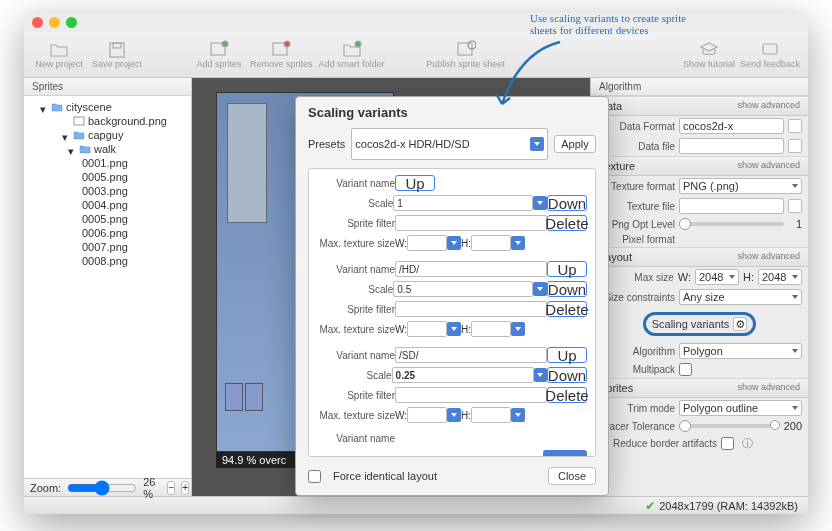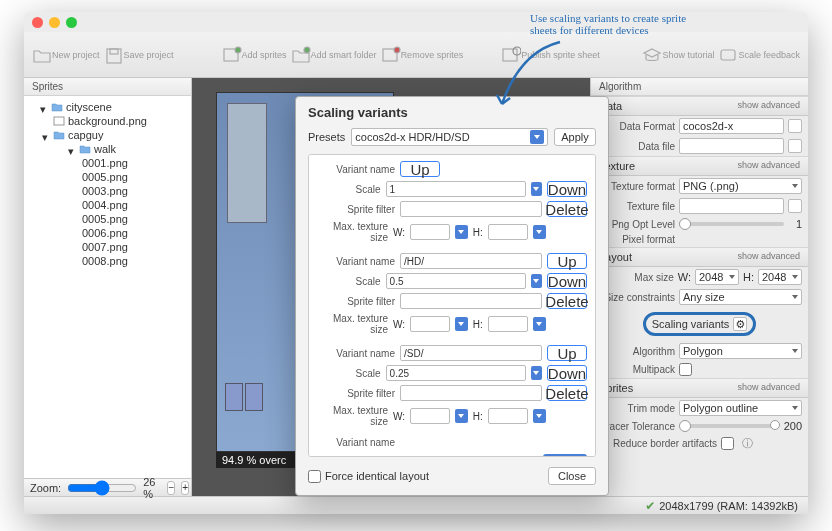--- a/index.html
+++ b/index.html
@@ -1,30 +1,30 @@
 <!DOCTYPE html>
 <html><head>
 <meta charset="utf-8">
 <style>
 *{box-sizing:border-box;margin:0;padding:0;font-family:-apple-system,BlinkMacSystemFont,"Segoe UI",sans-serif;font-size:11px;color:#333}
 body{background:#fff;width:832px;height:531px;position:relative;overflow:hidden}
 .win{position:absolute;left:24px;top:12px;width:784px;height:502px;background:#ececec;border-radius:6px;box-shadow:0 12px 40px rgba(0,0,0,.35)}
 .titlebar{height:20px;display:flex;align-items:center;padding:0 8px;gap:6px}
 .tl{width:11px;height:11px;border-radius:50%}
 .toolbar{height:46px;display:flex;align-items:center;padding:0 8px;gap:4px;border-bottom:1px solid #c8c8c8;background:linear-gradient(#f2f2f2,#e4e4e4)}
-.tbtn{display:flex;align-items:center;justify-content:center;min-width:54px;height:40px;color:#888;cursor:default}
+.tbtn{display:flex;flex-direction:column;align-items:center;justify-content:center;min-width:54px;height:40px;color:#888;cursor:default}
 .tbtn svg{width:20px;height:18px;fill:none;stroke:#aaa;stroke-width:1.2}
 .tbtn span{font-size:9px;color:#9a9a9a;margin-top:1px}
 .main{display:flex;height:418px}
 .col{display:flex;flex-direction:column}
 .sprites{width:168px;background:#fff;border-right:1px solid #c8c8c8}
 .panelhdr{background:linear-gradient(#f7f7f7,#e9e9e9);border-bottom:1px solid #d2d2d2;padding:3px 8px;font-size:10px;color:#555}
 .tree{padding:4px 0;font-size:11px}
 .tree div{padding:1px 0 1px 6px;display:flex;align-items:center;gap:3px;white-space:nowrap}
-.tree .i1{padding-left:16px}.tree .i2{padding-left:18px}.tree .i3{padding-left:44px}.tree .i4{padding-left:58px}
+.tree .i1{padding-left:16px}.tree .i2{padding-left:38px}.tree .i3{padding-left:44px}.tree .i4{padding-left:58px}
 .fold{width:8px;height:8px;display:inline-block}
 .fic{width:12px;height:10px;display:inline-block}
 .center{flex:1;background:#545454;position:relative;overflow:hidden}
 .preview{position:absolute;left:24px;top:14px;width:178px;height:360px;background:linear-gradient(#6e8bb5,#8aa8d0);border:1px solid #333}
 .ovr{position:absolute;left:24px;bottom:28px;width:178px;background:rgba(0,0,0,.6);color:#fff;padding:2px 6px;font-size:10px}
 .zoom{height:18px;background:linear-gradient(#f7f7f7,#e4e4e4);border-top:1px solid #c8c8c8;display:flex;align-items:center;padding:0 6px;gap:6px;font-size:10px;color:#555}
 .zoom input[type=range]{width:70px}
 .zbtn{width:16px;height:14px;background:#fff;border:1px solid #bbb;border-radius:3px;display:flex;align-items:center;justify-content:center;font-size:10px}
 .settings{width:218px;background:#ececec;border-left:1px solid #c8c8c8;font-size:10px}
 .sechdr{background:linear-gradient(#f2f2f2,#e2e2e2);border-top:1px solid #d6d6d6;border-bottom:1px solid #c8c8c8;padding:3px 8px;display:flex;justify-content:space-between;color:#444}
@@ -37,24 +37,24 @@
 .blue::after{content:"";border-left:3px solid transparent;border-right:3px solid transparent;border-top:4px solid #fff}
 .ico{width:14px;height:14px;border:1px solid #bbb;border-radius:2px;background:#fff}
 .slid{flex:1;height:4px;background:#ccc;border-radius:2px;position:relative}
 .slid::before{content:"";position:absolute;width:10px;height:10px;background:#fff;border:1px solid #999;border-radius:50%;top:-4px}
 .hl{border:3px solid #2a6fb5;border-radius:14px;padding:2px 6px;display:inline-flex;align-items:center;gap:4px}
 .statusbar{height:18px;background:linear-gradient(#f0f0f0,#e0e0e0);border-top:1px solid #c8c8c8;display:flex;align-items:center;justify-content:flex-end;padding:0 10px;gap:4px;font-size:10px;color:#555}
 .chk{color:#5a9e4e;font-size:12px}
 .dialog{position:absolute;left:295px;top:96px;width:314px;height:400px;background:#f3f3f3;border:1px solid #aaa;border-radius:4px;box-shadow:0 8px 30px rgba(0,0,0,.3);display:flex;flex-direction:column}
 .dlg-h{padding:8px 12px;font-size:13px;font-weight:600;color:#333}
 .dlg-pr{display:flex;align-items:center;padding:0 12px 8px;gap:6px}
-.dlg-pr .fld{flex:1;height:18px;display:flex;align-items:center}
+.dlg-pr .fld{flex:1;height:32px;display:flex;align-items:center}
 .dlg-pr .apply{width:42px;height:18px;background:#fff;border:1px solid #bbb;border-radius:3px;font-size:10px;display:flex;align-items:center;justify-content:center}
 .dlg-body{flex:1;margin:0 12px 6px;background:#fff;border:1px solid #ccc;border-radius:3px;overflow-y:auto;padding:4px}
-.vrow{display:flex;align-items:center;padding:2px 4px;gap:5px}
+.vrow{display:flex;align-items:center;padding:2px 4px;}
 .vrow label{width:78px;text-align:right;font-size:10px;color:#555}
 .vrow .in{flex:1;height:16px;background:#fff;border:1px solid #bbb;border-radius:2px;padding:0 3px;font-size:10px}
 .vrow .sbtn{width:40px;height:16px;background:#fff;border:1px solid #3b82f6;border-radius:3px;font-size:15px;display:flex;align-items:center;justify-content:center}
 .vrow .wh{width:40px;height:16px;background:#fff;border:1px solid #bbb;border-radius:2px}
 .addbtn{width:44px;height:18px;background:#4a7fd8;color:#fff;border-radius:3px;font-size:10px;display:flex;align-items:center;justify-content:center;margin:4px 4px 4px auto}
 .dlg-ft{padding:4px 12px 10px;display:flex;align-items:center;justify-content:space-between}
 .dlg-ft .close{width:48px;height:18px;background:#fff;border:1px solid #bbb;border-radius:3px;font-size:10px;display:flex;align-items:center;justify-content:center}
 .ann{position:absolute;left:530px;top:12px;width:160px;font-family:"Comic Sans MS",cursive;font-size:11px;color:#2a6fb5;line-height:1.1}
 .arrow{position:absolute;left:490px;top:32px;width:80px;height:90px;pointer-events:none}
 .folder-icon{fill:#7db3e8;stroke:#5a8ec4;stroke-width:.5}
@@ -84,54 +84,54 @@
         <span>Save project</span>
       </div>
     <div style="flex:0 0 40px"></div>
     <div class="tbtn">
         <svg>
           <rect x="2" y="3" width="14" height="12"></rect>
           <circle cx="16" cy="4" r="3" fill="#6a6"></circle>
         </svg>
         <span>Add sprites</span>
       </div>
+    <div class="tbtn">
+        <svg>
+          <rect x="2" y="3" width="14" height="12"></rect>
+          <circle cx="16" cy="4" r="3" fill="#c55"></circle>
+        </svg>
+        <span>Remove sprites</span>
+      </div>
     <div class="tbtn" style="min-width:70px">
         <svg>
           <path d="M2 5h5l2 2h9v9H2z"></path>
           <circle cx="16" cy="4" r="3" fill="#6a6"></circle>
         </svg>
         <span>Add smart folder</span>
       </div>
-    <div class="tbtn">
-        <svg>
-          <rect x="2" y="3" width="14" height="12"></rect>
-          <circle cx="16" cy="4" r="3" fill="#c55"></circle>
-        </svg>
-        <span>Remove sprites</span>
-      </div>
     <div style="flex:0 0 30px"></div>
     <div class="tbtn" style="min-width:82px">
         <svg>
           <rect x="2" y="3" width="14" height="12"></rect>
           <circle cx="16" cy="5" r="4" stroke="#888" fill="none"></circle>
         </svg>
         <span>Publish sprite sheet</span>
       </div>
     <div style="flex:1"></div>
     <div class="tbtn">
         <svg>
           <path d="M10 3l8 4-8 4-8-4z M4 9v4c0 2 12 2 12 0V9"></path>
         </svg>
         <span>Show tutorial</span>
       </div>
     <div class="tbtn">
         <svg>
           <rect x="3" y="4" width="14" height="10" rx="2"></rect>
         </svg>
-        <span>Scale feedback</span>
+        <span>Send feedback</span>
       </div>
   </div>
 
   <div class="main">
     <div class="col sprites">
       <div class="panelhdr">Sprites</div>
       <div class="tree">
         <div class="i1">
             <span class="fold">▾</span>
             <svg class="fic">
@@ -389,21 +389,21 @@
           <div style="width:40px"></div>
         </div>
    <div style="height:6px"></div>
         <div class="vrow">
           <label>Variant name</label>
           <input class="in" value="/SD/" style="">
           <div class="sbtn">Up</div>
         </div>
    <div class="vrow">
           <label>Scale</label>
-          <input class="in" value="0.25" style="flex: 1 1 0%;">
+          <input class="in" value="0.25" style="flex: 1 1 0%; font-weight: bold;">
           <span class="blue"></span>
           <div class="sbtn">Down</div>
         </div>
    <div class="vrow">
           <label>Sprite filter</label>
           <input class="in" style="">
           <div class="sbtn">Delete</div>
         </div>
    <div class="vrow">
           <label>Max. texture size</label>
@@ -416,21 +416,21 @@
           <div style="width:40px"></div>
         </div>
    <div style="height:6px"></div>
       </div>
     <div class="vrow" style="color:#aaa">
         <label>Variant name</label>
       </div>
     <div class="addbtn"></div>
   </div>
   <div class="dlg-ft">
-    <label style="display:flex;align-items:center;gap:4px;color:#888">
+    <label style="display:flex;align-items:center;gap:12px;color:#888">
         <input type="checkbox" style="">
         <span>Force identical layout</span>
       </label>
     <div class="close">
         <span>Close</span>
       </div>
   </div>
 </div>
 
 <div class="ann">Use scaling variants to create sprite sheets for different devices</div>

